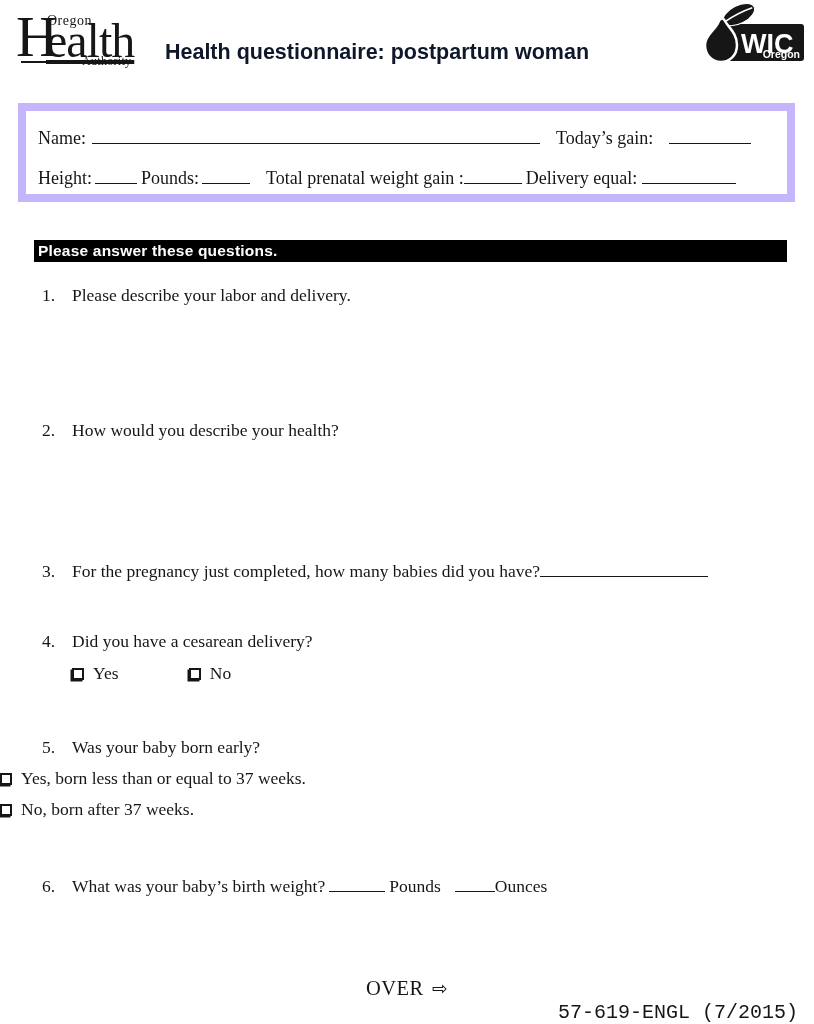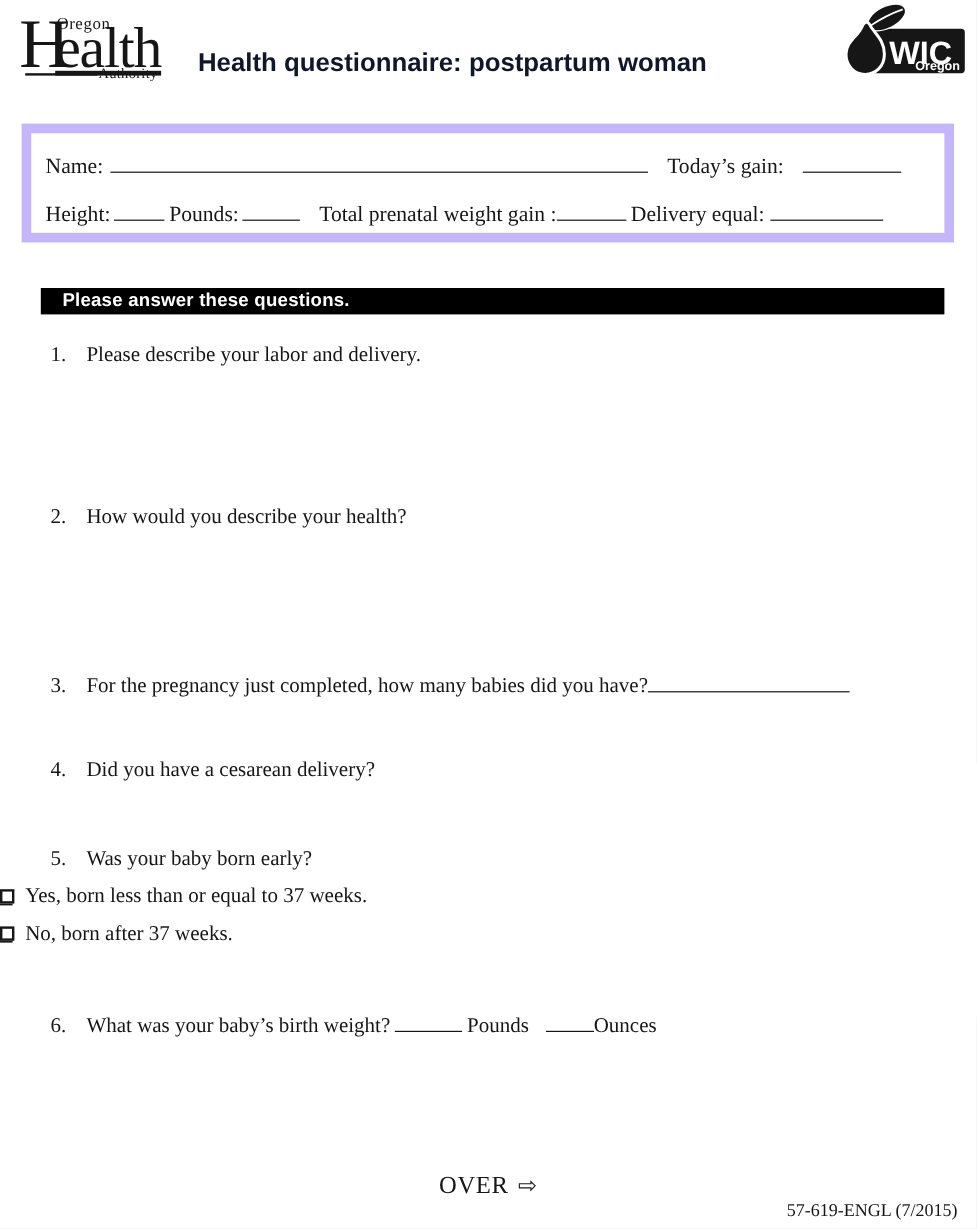--- a/index.html
+++ b/index.html
@@ -53,21 +53,21 @@
   .b-gain    { width:58px; }
   .b-deliv   { width:94px;  margin-left:5px; }
   .ib-label  { flex:0 0 auto; } .ml16 { margin-left:16px; } .ml4 { margin-left:4px; }
 
   
   .section-bar {
     position:absolute; left:34px; right:27px; top:240px; height:22px;
     background:#000000; color:#ffffff;
     font-family:"Liberation Sans", sans-serif;
     font-weight:bold; font-size:15.5px; line-height:21px;
-    padding-left:18px; letter-spacing:0.2px;
+    padding-left:4px; letter-spacing:0.2px;
   }
 
   
   .questions { position:absolute; left:0; right:0; top:284px; font-size:17.5px; }
   .q { display:flex; align-items:baseline; padding-left:42px; line-height:22px; }
   .qnum { width:30px; flex:0 0 auto; }
   .q2 { margin-top:113px; }
   .q3 { margin-top:118px; }
   .q4 { margin-top:48px; }
   .q5 { margin-top:52px; }
@@ -87,21 +87,21 @@
   .b-ounces { width:40px; margin-left:14px; }
 
   
   .over {
     position:absolute; left:0; right:0; top:977px;
     text-align:center; font-size:20.5px; letter-spacing:0.5px;
   }
   .over-arrow { font-family:"DejaVu Sans", sans-serif; font-size:19px; margin-left:8px; }
   .form-code {
     position:absolute; right:16px; top:1001px;
-    font-family:Liberation Serif, serif; font-size:15px;
+    font-family:Liberation Mono, monospace; font-size:20px;
   }
 </style>
 </head>
 <body>
 
 <div class="page">
 
   <div class="oha">
     <span class="oha-h">H</span>
     <span class="oha-oregon">Oregon</span>
@@ -162,20 +162,24 @@
     <div class="q q3">
       <span class="qnum">3.</span>
       <span>For the pregnancy just completed, how many babies did you have?</span>
       <span class="blank b-babies"></span>
     </div>
 
     <div class="q q4">
       <span class="qnum">4.</span>
       <span>Did you have a cesarean delivery?</span>
     </div>
+    <div class="opts-inline">
+      <span class="opt-inline-first"><span class="cb"></span><span>Yes</span></span>
+      <span><span class="cb"></span><span>No</span></span>
+    </div>
 
     <div class="q q5">
       <span class="qnum">5.</span>
       <span>Was your baby born early?</span>
     </div>
     <div class="opt-stack"><span class="cb"></span><span>Yes, born less than or equal to 37 weeks.</span></div>
     <div class="opt-stack"><span class="cb"></span><span>No, born after 37 weeks.</span></div>
 
     <div class="q q6">
       <span class="qnum">6.</span>

